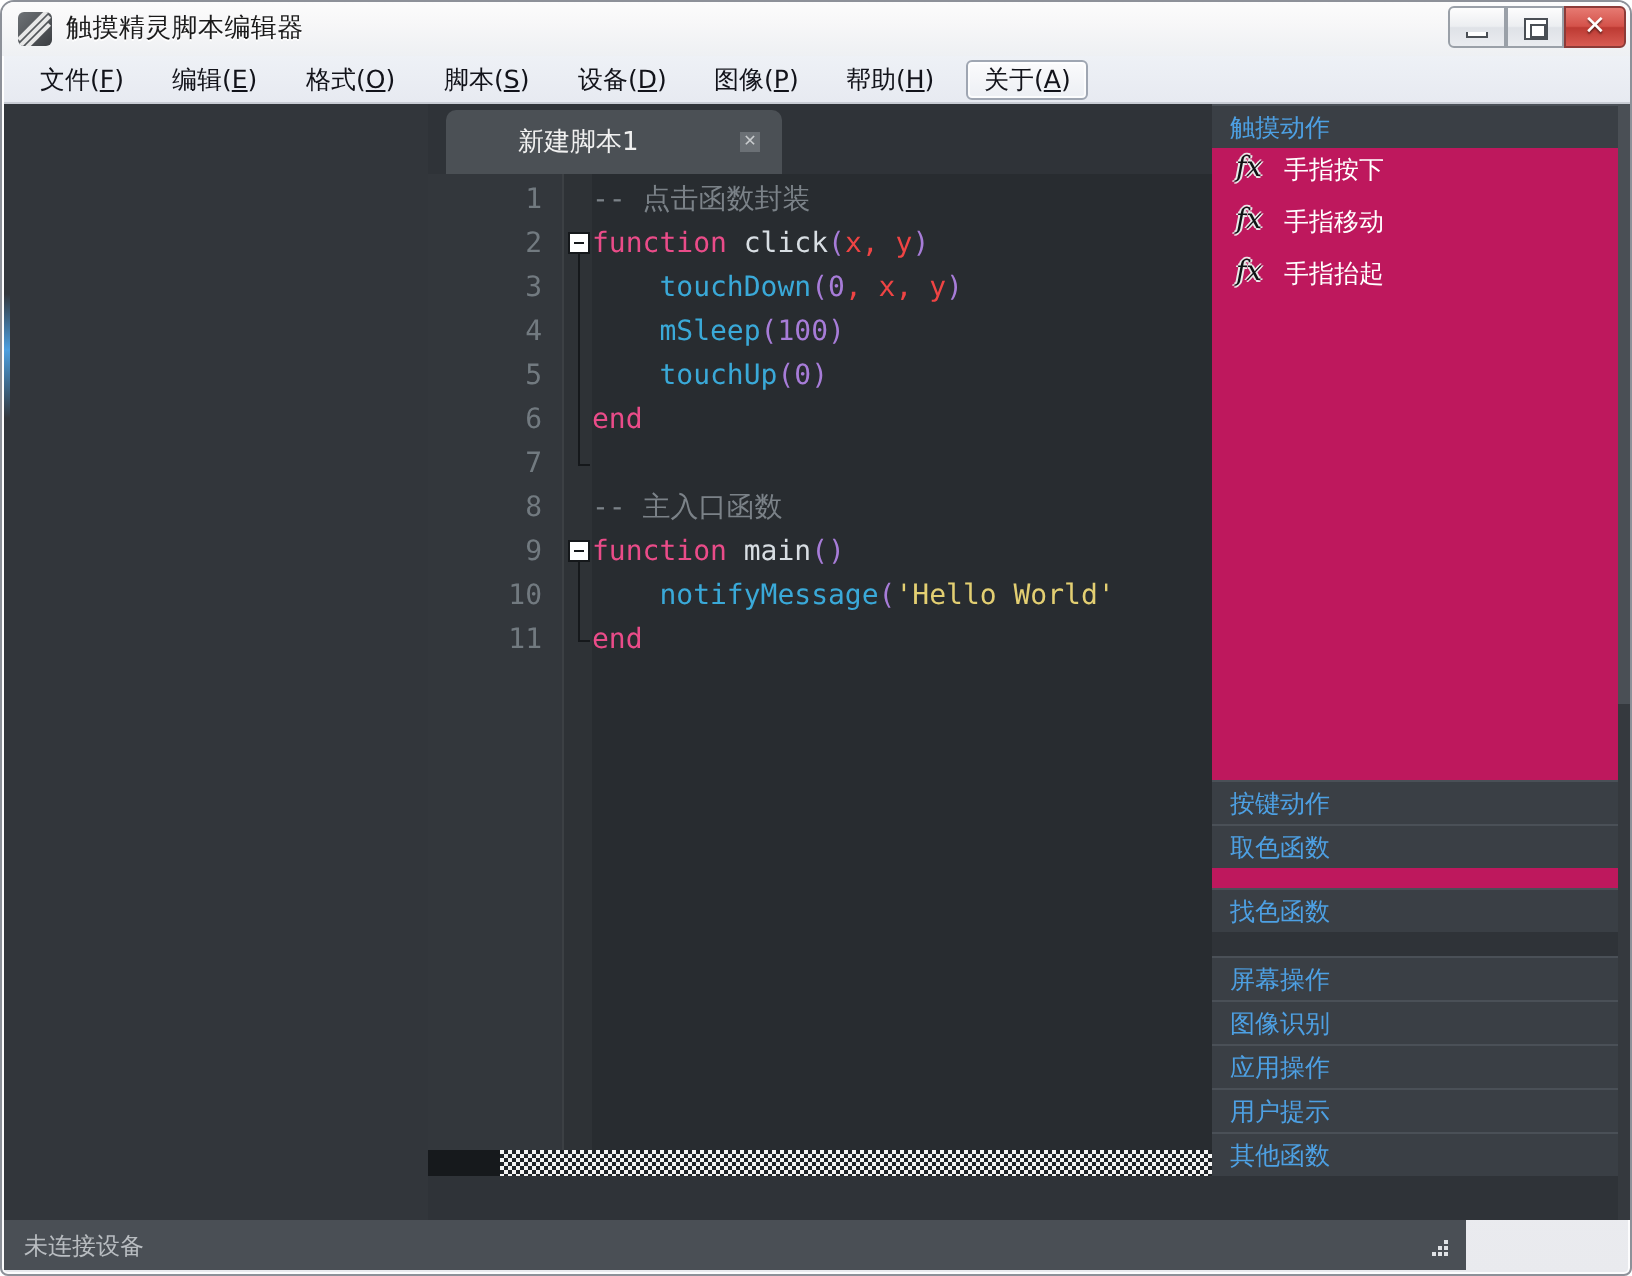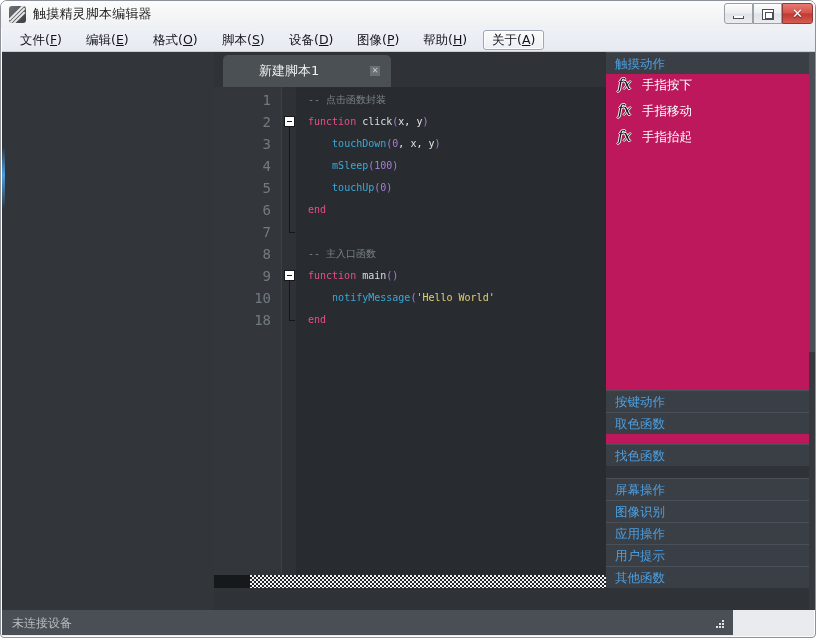--- a/index.html
+++ b/index.html
@@ -172,40 +172,40 @@
     width: 14px; height: 488px;
     background: #2e3236;
   }
   #codearea {
     position: absolute; left: 82px; top: 35px;
     width: 310px; height: 488px;
     background: #282c30;
     overflow: hidden;
   }
   .code-line {
-    position: absolute; left: 12px;
+    position: absolute; left: 0;
     height: 22px; line-height: 22px;
     white-space: pre;
     font-family: "DejaVu Sans Mono", "Liberation Mono", monospace;
-    font-size: 10px;
+    font-size: 14px;
   }
   .ln {
     position: absolute; right: 10px;
     height: 22px; line-height: 22px;
     font-family: "DejaVu Sans Mono", "Liberation Mono", monospace;
     font-size: 14px; color: #727a80;
     text-align: right;
   }
   .tok-comment  { color: #7b8288; }
   .tok-keyword  { color: #ea4c89; }
   .tok-func     { color: #d8dee3; }
   .tok-call     { color: #3aa9d8; }
   .tok-num      { color: #a77cd8; }
   .tok-punc     { color: #a77cd8; }
-  .tok-plain    { color: #e5e5e5; }
+  .tok-plain    { color: #ef4444; }
   .tok-string   { color: #e3cf72; }
 
   .fold-box {
     position: absolute; left: 2px;
     width: 11px; height: 11px;
     background: #fff; border: 1px solid #15181b;
   }
   .fold-box::before {
     content:""; position:absolute; left:2px; top:4px;
     width:5px; height:1px; background:#15181b;
@@ -365,21 +365,21 @@
           <div class="ln" style="top: 2px;">1</div>
           <div class="ln" style="top: 24px;">2</div>
           <div class="ln" style="top: 46px;">3</div>
           <div class="ln" style="top: 68px;">4</div>
           <div class="ln" style="top: 90px;">5</div>
           <div class="ln" style="top: 112px;">6</div>
           <div class="ln" style="top: 134px;">7</div>
           <div class="ln" style="top: 156px;">8</div>
           <div class="ln" style="top: 178px;">9</div>
           <div class="ln" style="top: 200px;">10</div>
-          <div class="ln" style="top: 222px;">18</div>
+          <div class="ln" style="top: 222px;">11</div>
         </div>
       <div id="foldcol">
           <div class="fold-box" style="top: 29px;"></div>
           <div class="fold-line" style="top: 40px; height: 105px;"></div>
           <div class="fold-foot" style="top: 145px;"></div>
           <div class="fold-box" style="top: 183px;"></div>
           <div class="fold-line" style="top: 194px; height: 39px;"></div>
           <div class="fold-foot" style="top: 233px;"></div>
         </div>
       <div id="codearea">

